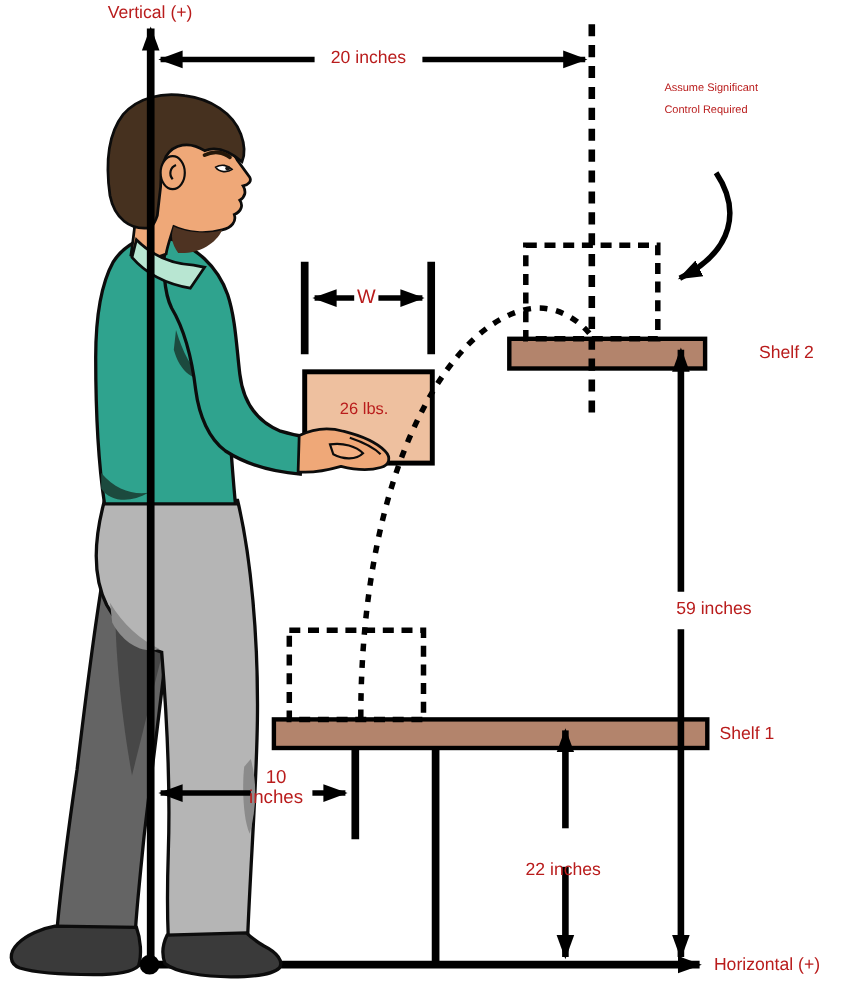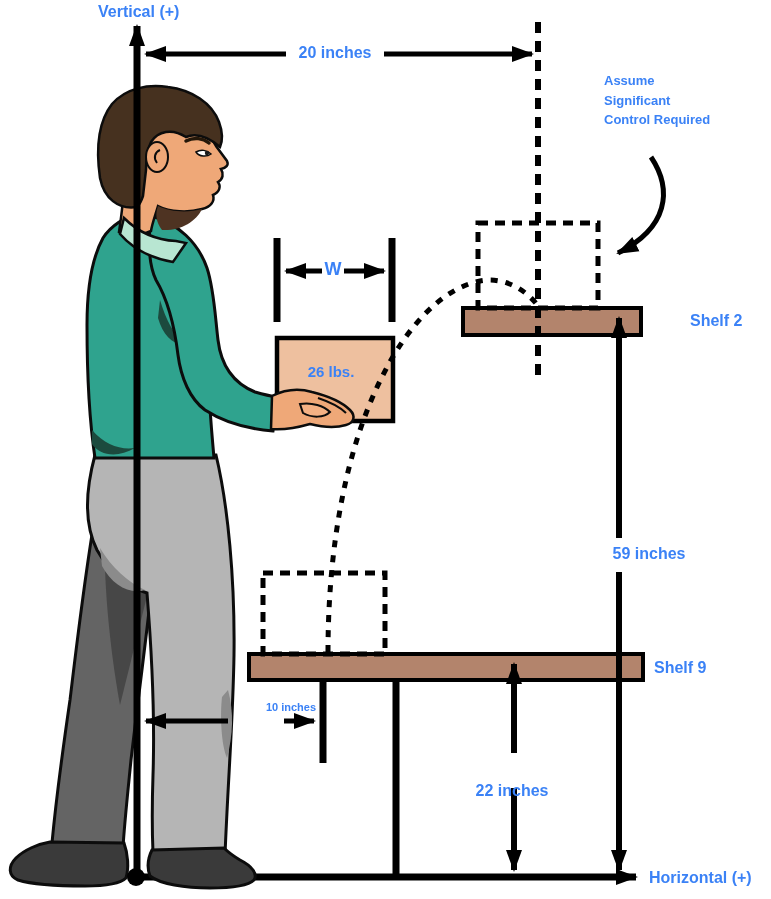--- a/index.html
+++ b/index.html
@@ -6,22 +6,22 @@
   .stage{
     position:relative;
     width:771px;height:899px;
     background:#ffffff;
     font-family:"Liberation Sans", sans-serif;
     overflow:hidden;
   }
   .stage svg{position:absolute;left:0;top:0;}
   .lbl{
     position:absolute;
-    font-weight:bold;
-    color:#3b82f6;
+    font-weight:normal;
+    color:#b91c1c;
     font-size:16px;
     line-height:18px;
     white-space:pre-line;
   }
   .center{text-align:center;}
 </style>
 </head>
 <body>
 
 <div class="stage">
@@ -122,31 +122,31 @@
     <path d="M619,572 L619,870" stroke="#000" stroke-width="6" marker-end="url(#ah)"></path>
   </g>
 
   <path d="M651,157 C673,190 668,228 618,253" fill="none" stroke="#000" stroke-width="5" marker-end="url(#ah)"></path>
 </svg>
 
 <div class="lbl" style="left:98px;top:3px;">Vertical (+)</div>
 
 <div class="lbl center" style="left:295px;top:44px;width:80px;">20 inches</div>
 
-<div class="lbl" style="left:604px;top:71px;width:110px;font-size:13px;line-height:19.5px;">Assume Significant Control Required</div>
+<div class="lbl" style="left:604px;top:71px;width:110px;font-size:10px;line-height:19.5px;">Assume Significant Control Required</div>
 
 <div class="lbl" style="left:654px;top:312px;margin-left:36px;">Shelf 2</div>
 
 <div class="lbl center" style="left:321px;top:260px;width:24px;font-size:18px;">W</div>
 
 <div class="lbl center" style="left:281px;top:363px;width:100px;font-size:15px;">26 lbs.</div>
 
 <div class="lbl center" style="left:580px;top:545px;width:80px;margin-left:29px;">59 inches</div>
 
-<div class="lbl" style="left:654px;top:659px;">Shelf 9</div>
+<div class="lbl" style="left:654px;top:659px;">Shelf 1</div>
 
-<div class="lbl center" style="left:222px;top:698px;width:58px;font-size:11px;margin-left:40px;">10 inches</div>
+<div class="lbl center" style="left:222px;top:698px;width:58px;font-size:17px;">10 inches</div>
 
 <div class="lbl center" style="left:472px;top:782px;width:80px;">22 inches</div>
 
 <div class="lbl" style="left:649px;top:869px;">Horizontal (+)</div>
 
 </div>
 
 </body></html>

